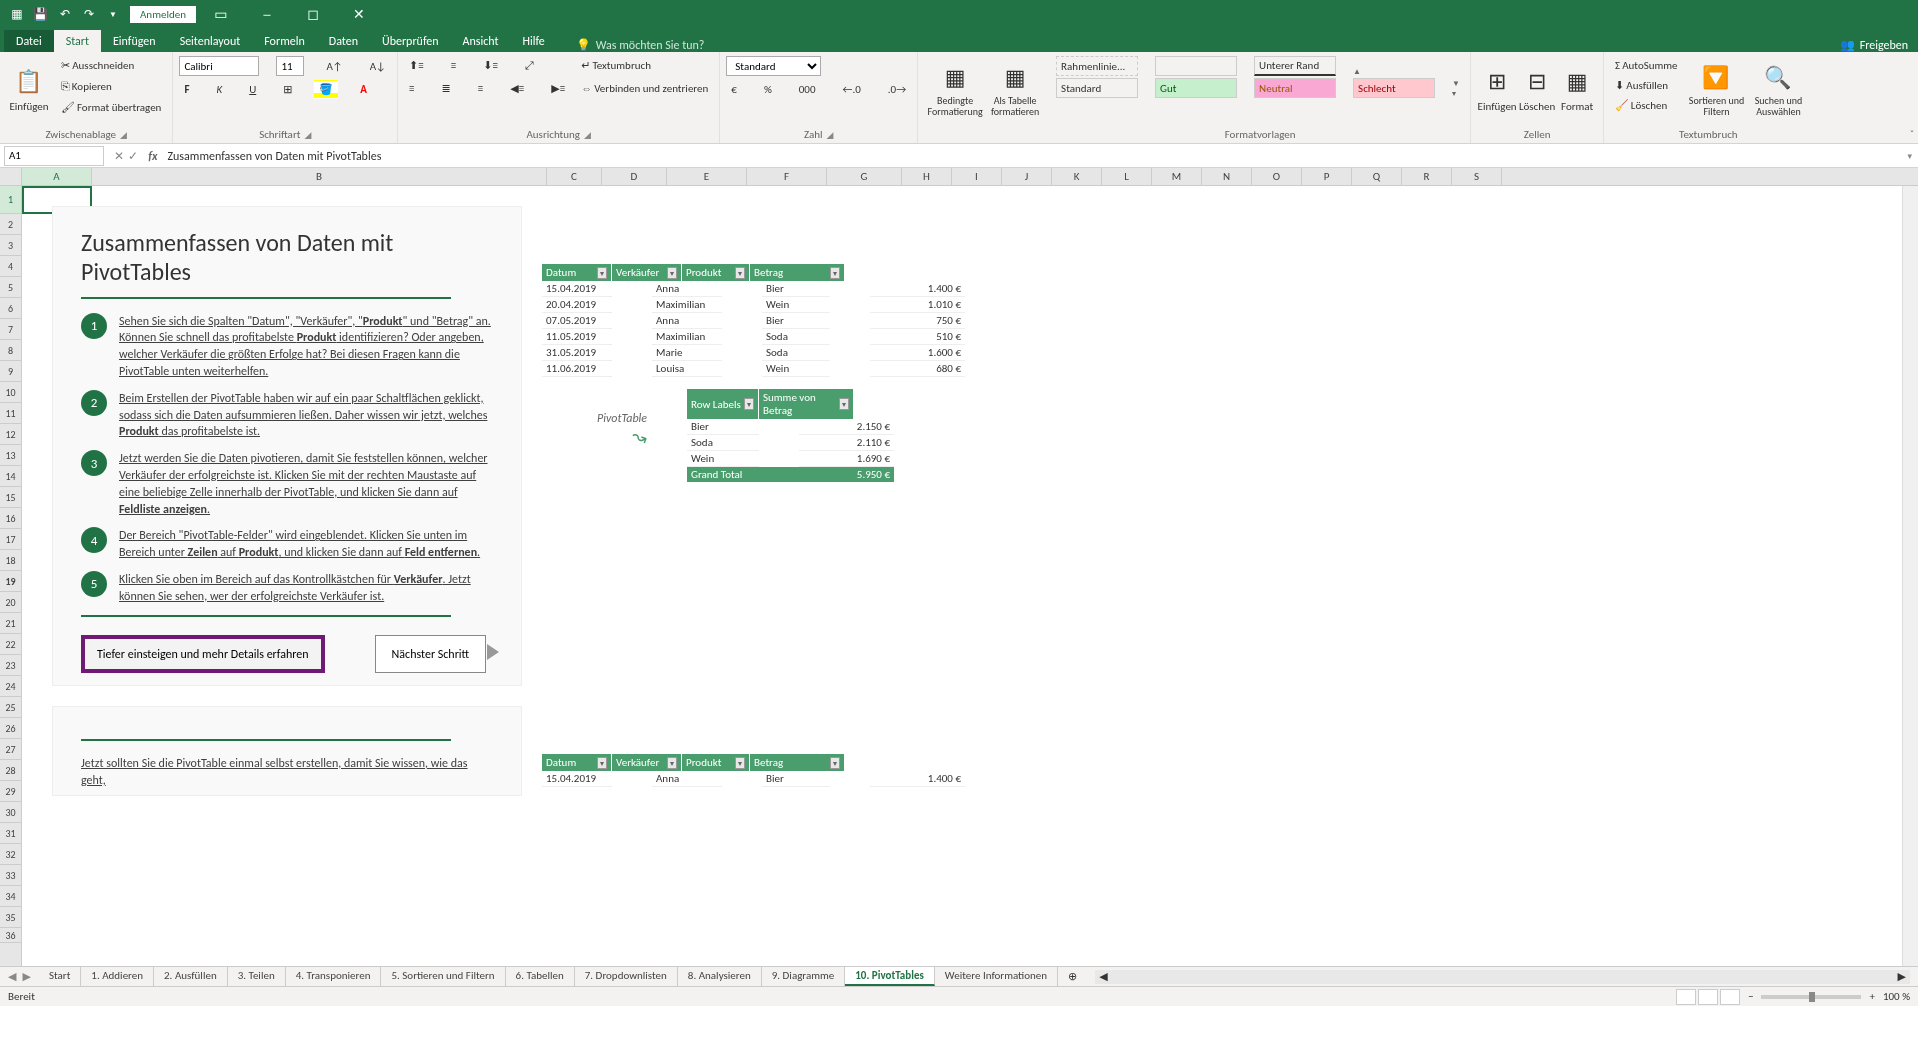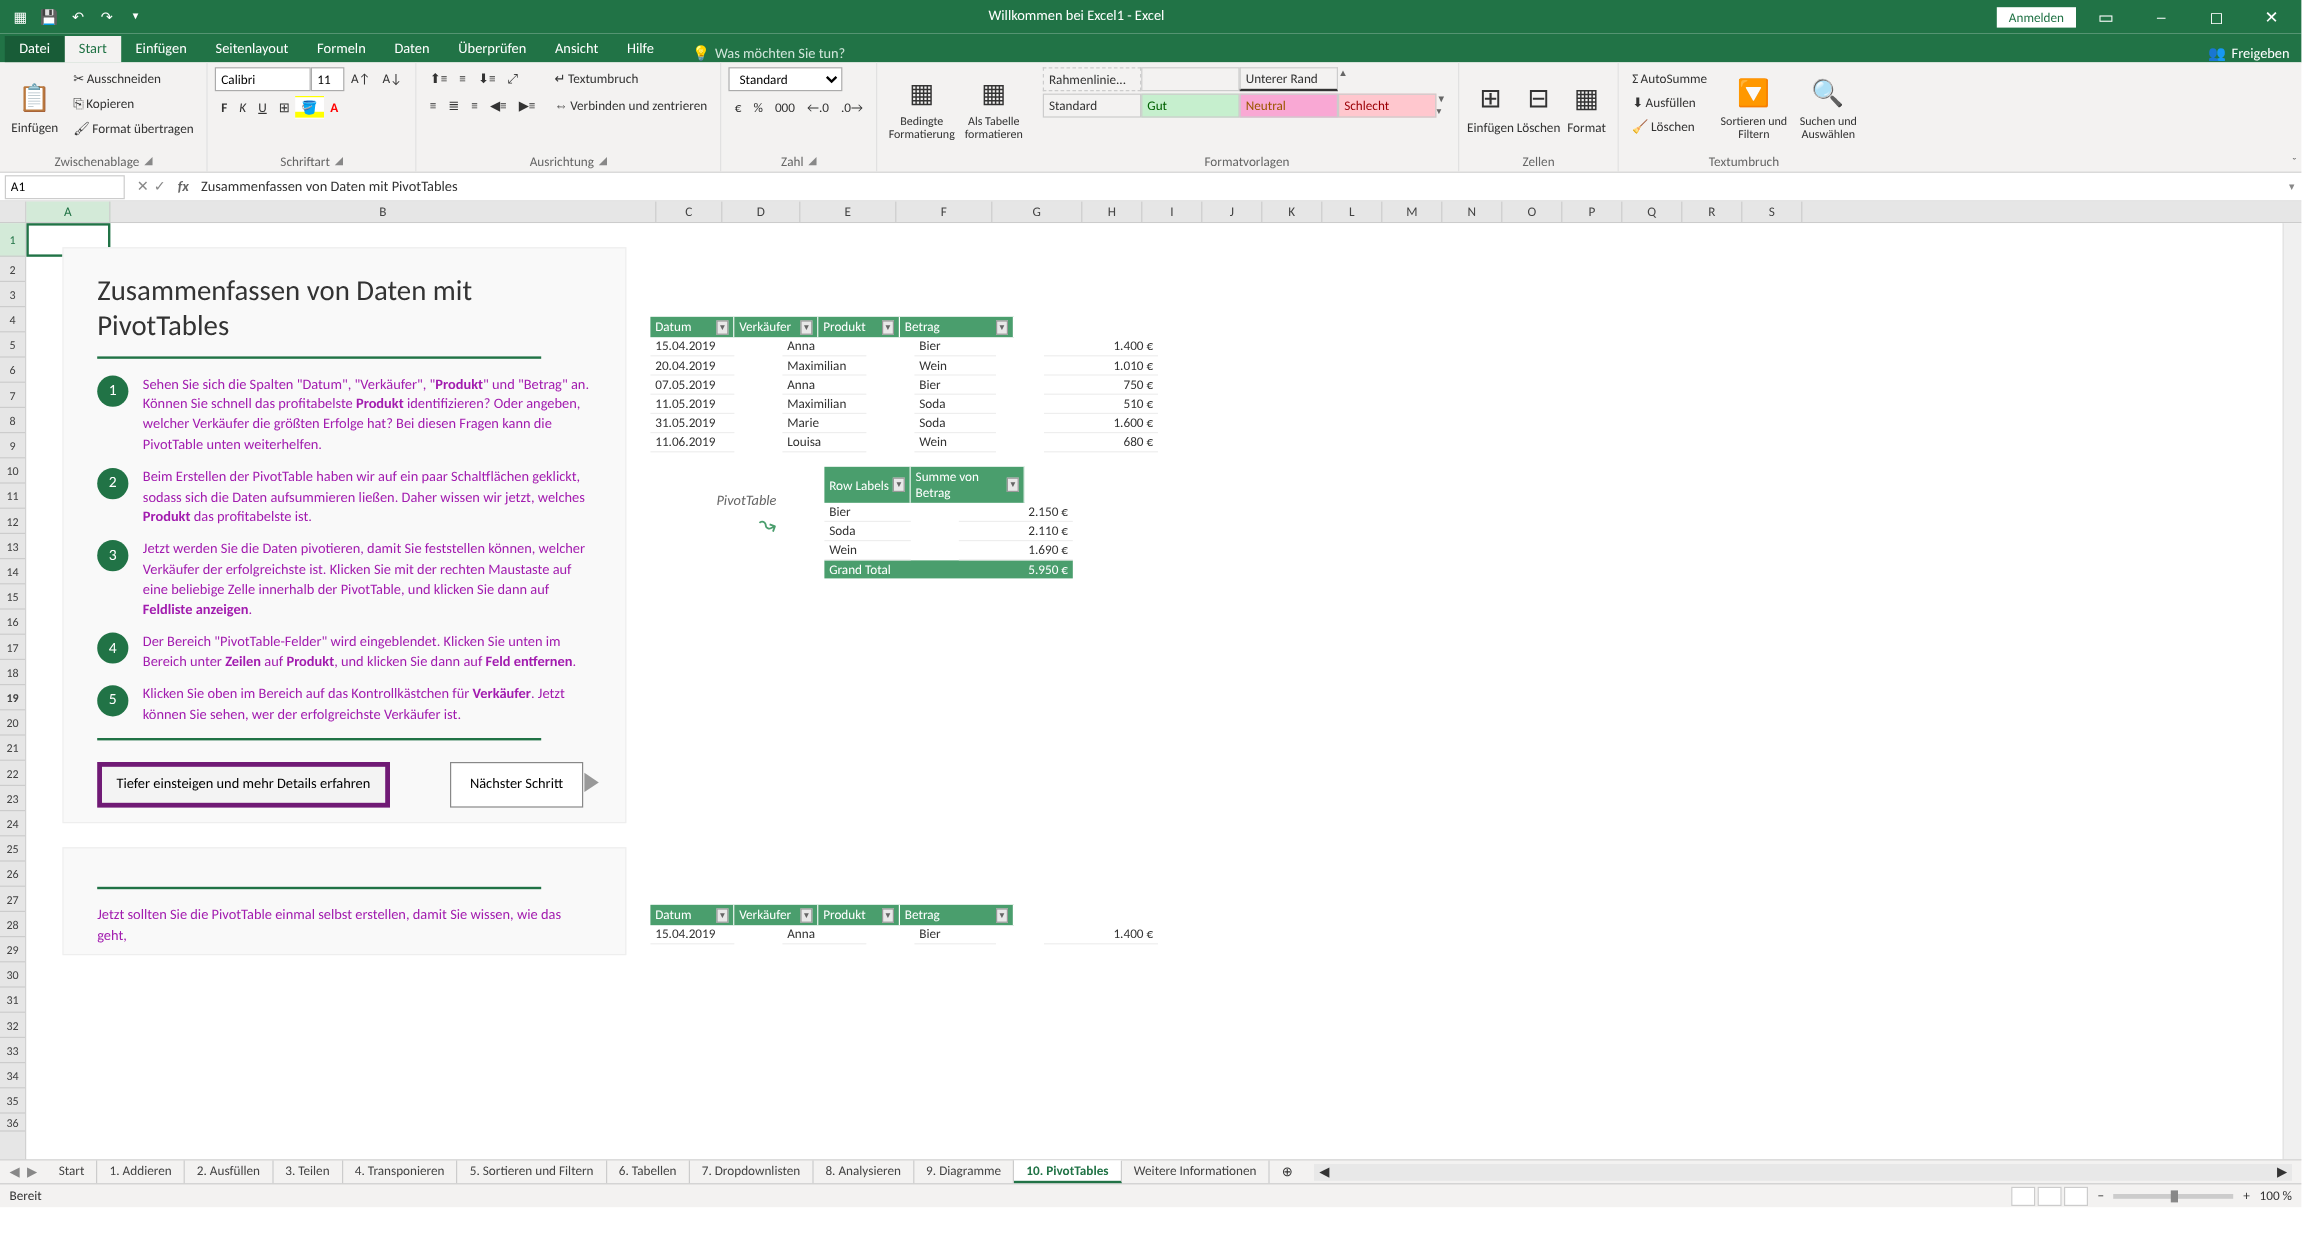--- a/index.html
+++ b/index.html
@@ -20,21 +20,21 @@
 .menutabs .tab.active { background: #f3f2f1; color: #217346; }
 .menutabs .tab.datei { background: #185c37; }
 .tellme { display: flex; align-items: center; gap: 4px; margin-left: 20px; color: #d0e5da; }
 .share { margin-left: auto; margin-right: 10px; display: flex; align-items: center; gap: 4px; }
 
 
 .ribbon { height: 92px; background: #f3f2f1; border-bottom: 1px solid #d4d4d4; display: flex; font-size: 11px; }
 .ribgroup { border-right: 1px solid #e1e1e1; padding: 4px 6px 2px 6px; display: flex; flex-direction: column; justify-content: space-between; }
 .ribgroup .gtitle { text-align: center; color: #666; font-size: 11px; padding-top: 2px; display: flex; justify-content: center; align-items: center; gap: 4px; }
 .launcher { font-size: 9px; color: #888; cursor: pointer; }
-.ribrow { display: flex; align-items: flex-start; gap: 0; }
+.ribrow { display: flex; align-items: flex-end; gap: 17px; }
 .ribbtn { padding: 2px 4px; cursor: pointer; display: flex; align-items: center; gap: 2px; border: 1px solid transparent; font-size: 11px; }
 .bigbtn { display: flex; flex-direction: column; align-items: center; justify-content: center; width: 46px; height: 66px; cursor: pointer; text-align: center; font-size: 11px; gap: 2px; }
 .bigicon { width: 32px; height: 32px; display: flex; align-items: center; justify-content: center; font-size: 22px; }
 .fontselect { height: 20px; border: 1px solid #ababab; background: #fff; font-size: 11px; padding: 0 4px; }
 .stylecell { width: 82px; height: 20px; border: 1px solid #ccc; display: flex; align-items: center; padding: 0 4px; font-size: 11px; cursor: pointer; }
 
 
 .fbar { height: 24px; border-bottom: 1px solid #d4d4d4; display: flex; align-items: center; background: #fff; }
 .namebox { width: 100px; height: 20px; border: 1px solid #ccc; margin: 0 4px; padding: 0 4px; font-size: 11px; }
 .fbar .fxicons { display: flex; gap: 4px; padding: 0 6px; color: #888; }
@@ -57,21 +57,21 @@
 .vscroll { width: 16px; background: #f0f0f0; border-left: 1px solid #ddd; }
 
 
 .card { position: absolute; background: #f9f9f9; border: 1px solid #eee; padding: 22px 28px; }
 .card1 { left: 30px; top: 20px; width: 470px; height: 480px; }
 .card2 { left: 30px; top: 520px; width: 470px; height: 90px; }
 .cardtitle { font-size: 24px; color: #333; font-weight: 300; line-height: 1.2; }
 .cardrule { height: 2px; background: #217346; width: 370px; margin-top: 10px; margin-bottom: 14px; }
 .step { display: flex; gap: 12px; margin-bottom: 10px; }
 .stepnum { width: 26px; height: 26px; border-radius: 50%; background: #217346; color: #fff; display: flex; align-items: center; justify-content: center; font-size: 13px; flex-shrink: 0; }
-.steptext { font-size: 12px; line-height: 1.4; color: #a21caf; }
+.steptext { font-size: 12px; line-height: 1.4; color: #404040; text-decoration: underline; }
 .cardbtns { display: flex; gap: 50px; margin-top: 18px; position: relative; }
 .cbtn { border: 4px solid #701a75; background: #f3f3f3; padding: 8px 12px; font-size: 12px; cursor: pointer; }
 .cbtn2 { border: 1px solid #888; background: #fff; padding: 8px 16px; font-size: 12px; cursor: pointer; position: relative; }
 .arrow-r { position: absolute; right: -14px; top: 8px; width: 0; height: 0; border-top: 8px solid transparent; border-bottom: 8px solid transparent; border-left: 12px solid #999; }
 
 
 .dtable { position: absolute; font-size: 11px; }
 .dt1 { left: 520px; top: 78px; }
 .dt2 { left: 665px; top: 203px; }
 .dt3 { left: 520px; top: 568px; }
@@ -105,21 +105,20 @@
 <body>
 
 <div class="titlebar">
   <div class="qat">
     <span class="icon">▦</span>
     <span class="icon">💾</span>
     <span class="icon">↶</span>
     <span class="icon">↷</span>
     <span class="icon" style="font-size:8px">▼</span>
   </div>
-  <div class="title-center">Willkommen bei Excel1 - Excel</div>
   <div class="title-right">
     <span class="anmelden">Anmelden</span>
     <span class="winbtn">▭</span>
     <span class="winbtn">─</span>
     <span class="winbtn">◻</span>
     <span class="winbtn">✕</span>
   </div>
 </div>
 
 <div class="menutabs">

